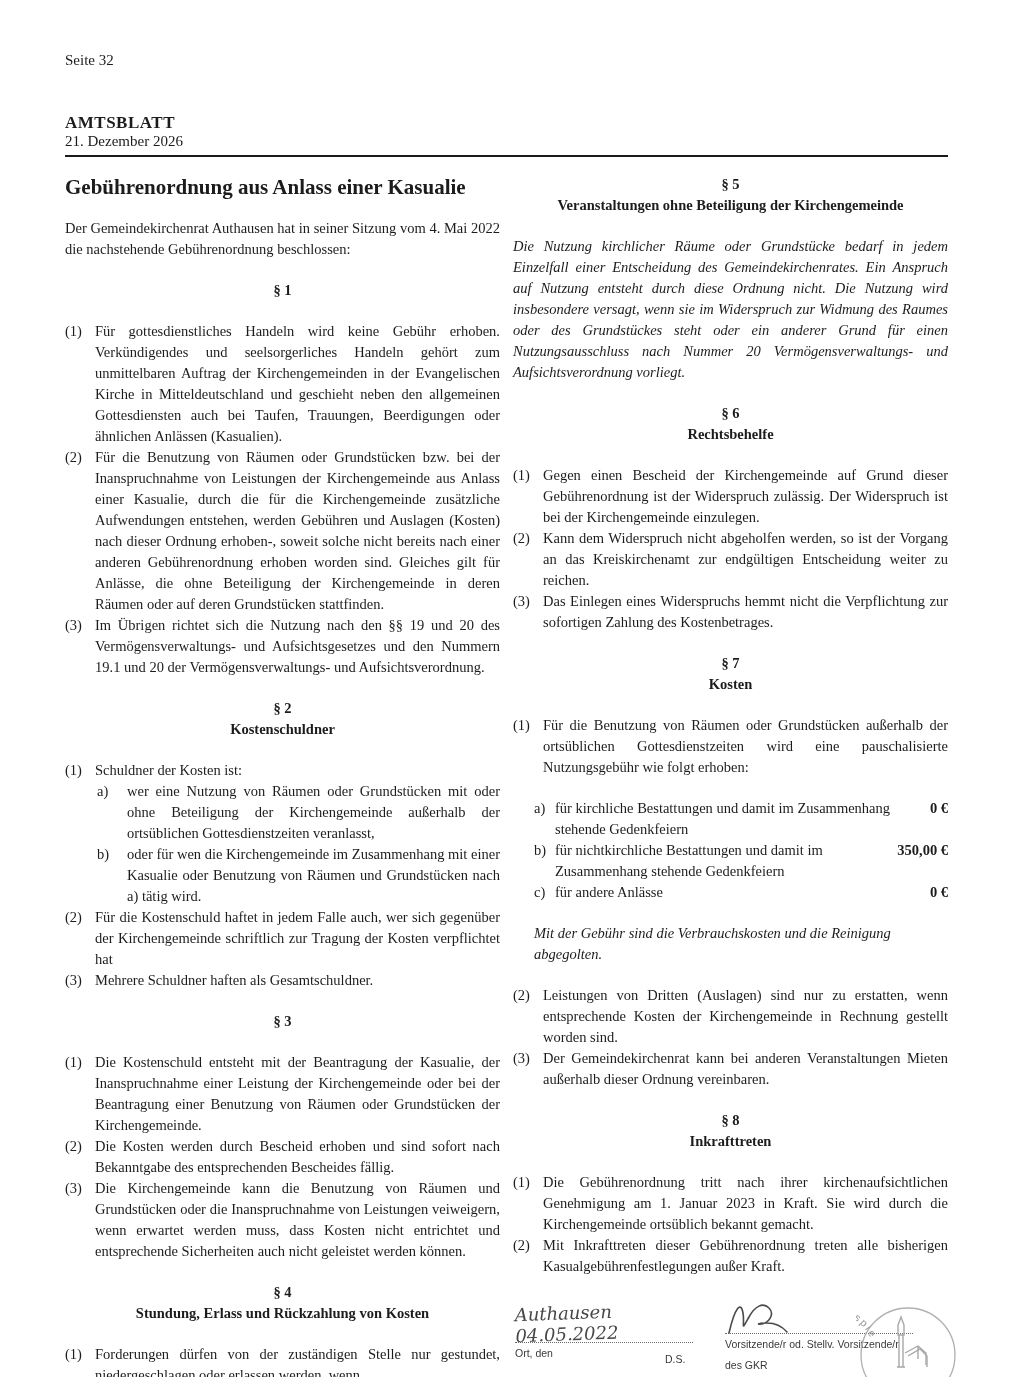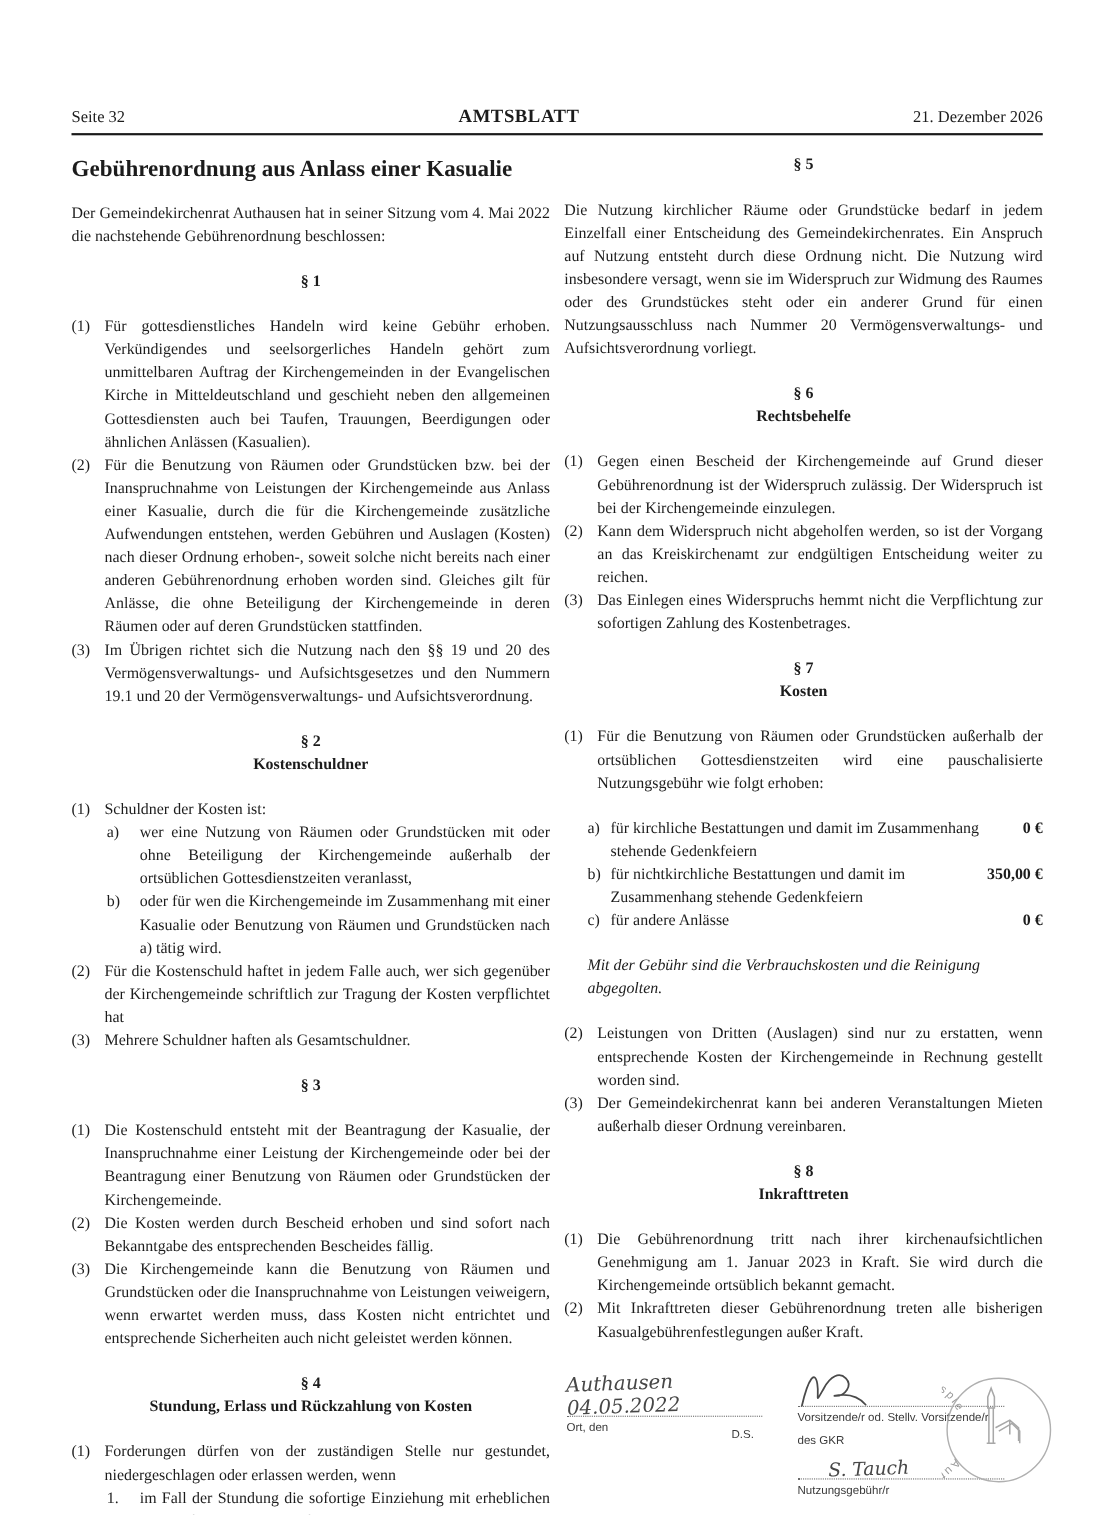--- a/index.html
+++ b/index.html
@@ -1,36 +1,36 @@
 <!DOCTYPE html>
 <html lang="de"><head>
 <meta charset="utf-8">
 <style>
   html,body{margin:0;padding:0;background:#ffffff;}
   body{width:1011px;height:1377px;position:relative;font-family:"Liberation Serif",serif;color:#1c1c1c;overflow:hidden;}
   .page{position:absolute;inset:0;padding:52px 63px 0 65px;box-sizing:border-box;}
 
   
-  .header{display:flex;justify-content:space-between;align-items:baseline;border-bottom:2.5px solid #1a1a1a;padding-bottom:5px;}
+  .header{display:flex;justify-content:space-between;align-items:baseline;border-bottom:2.5px solid #1a1a1a;padding-bottom:5px;flex-direction:column;}
   .header .h-left{font-size:15px;}
   .header .h-center{font-size:17px;font-weight:bold;letter-spacing:.5px;margin-top:44px;}
   .header .h-right{font-size:15px;}
 
   
   .columns{display:flex;gap:13px;margin-top:14px;}
   .col{width:435px;font-size:14.5px;line-height:21px;}
 
   .doc-title{font-size:21px;font-weight:bold;text-align:left;margin:4px 0 19px;line-height:24px;}
   .intro{text-align:justify;}
 
   .sec{margin-top:20px;}
   .col-right .sec:first-child{margin-top:3px;}
   .sec-num,.sec-title{text-align:center;font-weight:bold;}
   .sec-body{margin-top:20px;}
-  .sec-par{text-align:justify;margin:20px 0 0;}
+  .sec-par{text-align:justify;margin:20px 0 0;font-style:italic;}
 
   .item{display:flex;}
   .item .marker{flex:0 0 30px;}
   .item .itext{flex:1;text-align:justify;display:block;}
   .sub-item{display:flex;padding-left:32px;}
   .sub-item .marker{flex:0 0 30px;}
   .sub-item .itext{flex:1;text-align:justify;display:block;}
 
   .fees{margin:20px 0;}
   .fee-row{display:flex;padding-left:21px;}
@@ -137,20 +137,21 @@
               </div>
             </div>
           </section>
         </div>
     </div>
 
     <div class="col col-right">
       <div id="right-sections">
           <section class="sec">
             <div class="sec-num">§ 5</div>
+            <div class="sec-title">Veranstaltungen ohne Beteiligung der Kirchengemeinde</div>
             <div class="sec-par">Die Nutzung kirchlicher Räume oder Grundstücke bedarf in jedem Einzelfall einer Entscheidung des Gemeindekirchenrates. Ein Anspruch auf Nutzung entsteht durch diese Ordnung nicht. Die Nutzung wird insbesondere versagt, wenn sie im Widerspruch zur Widmung des Raumes oder des Grundstückes steht oder ein anderer Grund für einen Nutzungsausschluss nach Nummer 20 Vermögensverwaltungs- und Aufsichtsverordnung vorliegt.</div>
           </section>
           <section class="sec">
             <div class="sec-num">§ 6</div>
             <div class="sec-title">Rechtsbehelfe</div>
             <div class="sec-body">
               <div class="item">
                 <span class="marker">(1)</span>
                 <span class="itext">Gegen einen Bescheid der Kirchengemeinde auf Grund dieser Gebührenordnung ist der Widerspruch zulässig. Der Widerspruch ist bei der Kirchengemeinde einzulegen.</span>
               </div>

